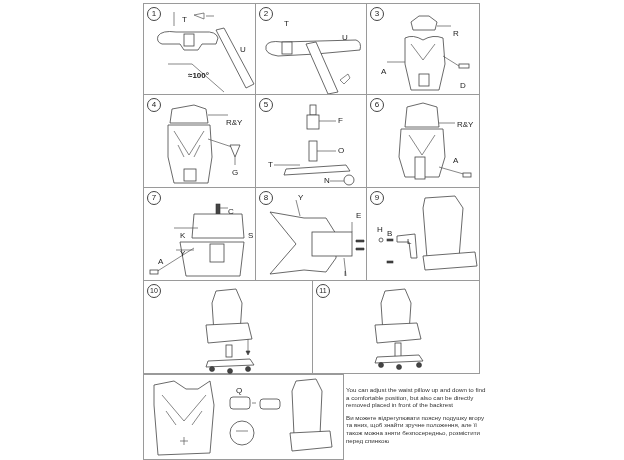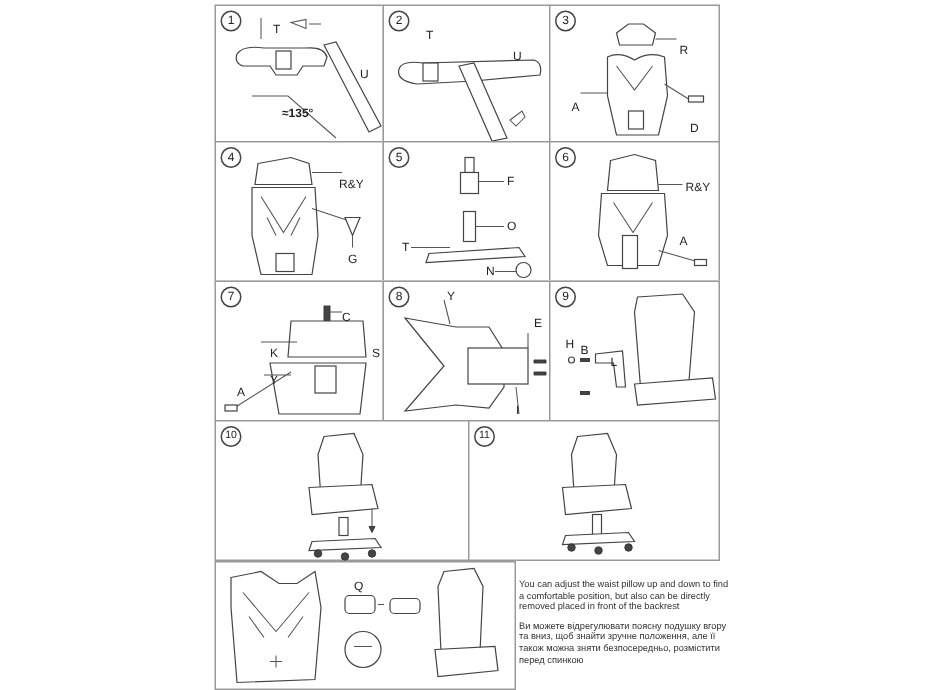--- a/index.html
+++ b/index.html
@@ -21,21 +21,21 @@
   <svg width="113" height="92">
     <path class="pt" d="M14 32 Q18 26 32 28 L60 28 Q72 27 74 34 L72 40 L58 40 L54 46 L40 46 L36 40 L18 40 Q12 38 14 32Z"></path>
     <rect class="pt" x="40" y="30" width="10" height="12"></rect>
     <path class="pt" d="M72 26 L80 24 L110 80 L102 84Z"></path>
     <path class="ln" d="M24 60 L48 60 L80 88"></path>
     <path class="ln" d="M50 11 L60 9 L60 15Z M62 12 L70 12"></path>
     <line class="ln" x1="30" y1="8" x2="30" y2="22"></line>
   </svg>
   <div class="lbl" style="left:38px;top:12px;">T</div>
   <div class="lbl" style="left:96px;top:42px;">U</div>
-  <div class="lbl" style="left:44px;top:68px;font-weight:bold;">≈135°</div>
+  <div class="lbl" style="left:44px;top:68px;font-weight:bold;">≈100°</div>
 </div>
 
 <div class="box" style="left:255px;top:3px;width:112px;height:92px;">
   <div class="num">2</div>
   <svg width="112" height="92">
     <path class="pt" d="M10 42 Q12 36 26 38 L100 36 Q106 38 104 46 L60 50 L22 52 Q8 50 10 42Z"></path>
     <rect class="pt" x="26" y="38" width="10" height="12"></rect>
     <path class="pt" d="M50 40 L60 38 L82 88 L72 90Z"></path>
     <path class="ln" d="M84 76 L92 70 L94 74 L88 80Z"></path>
   </svg>

